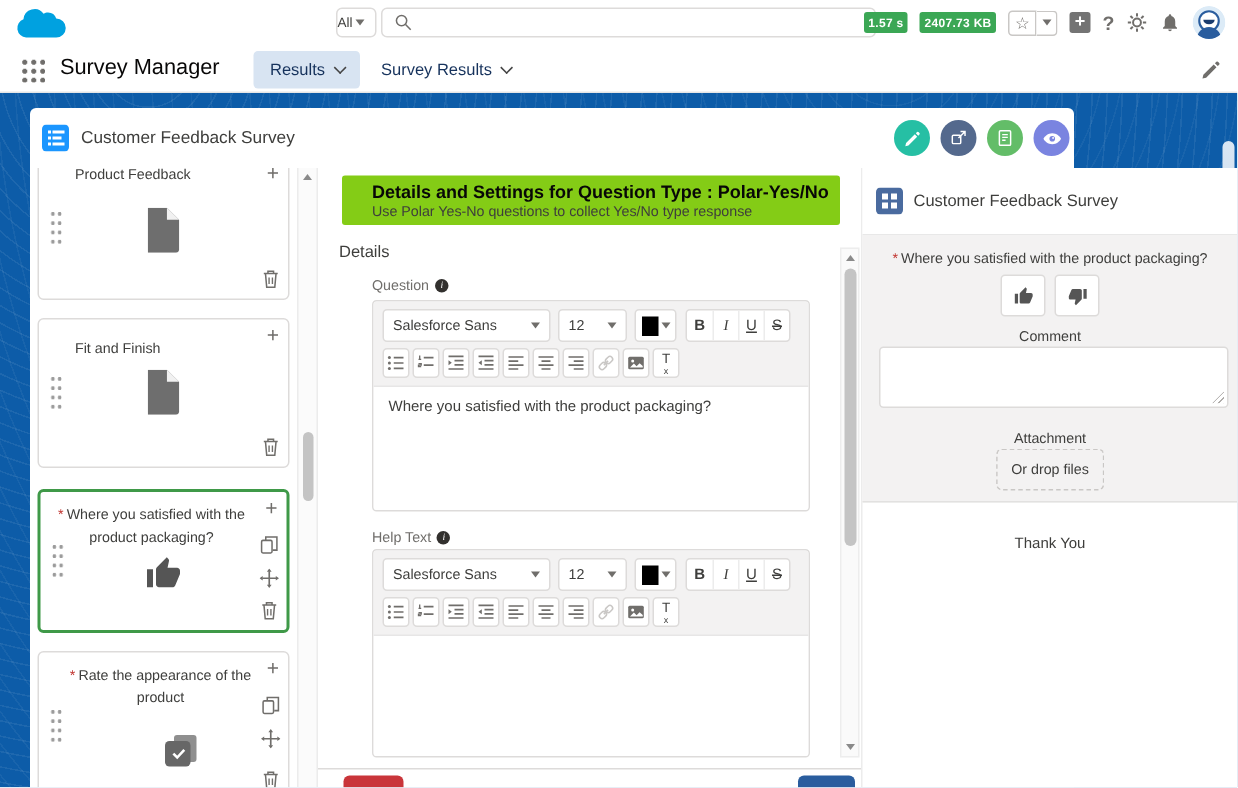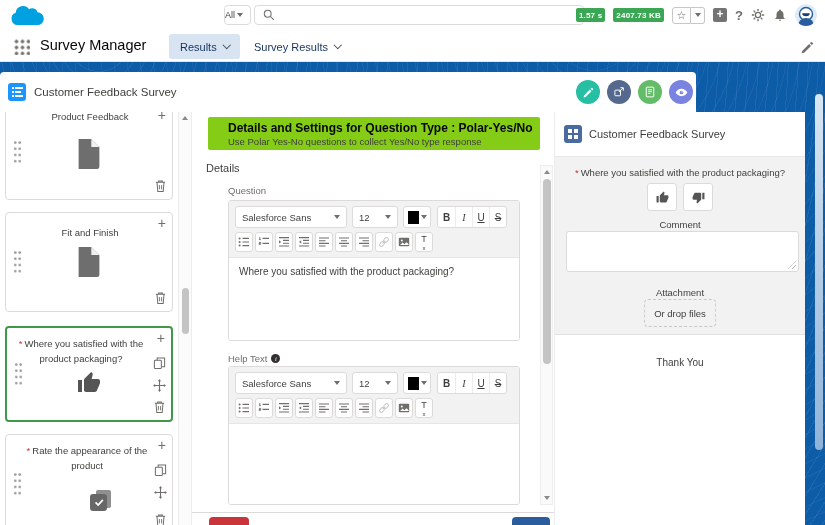--- a/index.html
+++ b/index.html
@@ -39,41 +39,41 @@
 
   
   .page-bg { position:absolute; top:62px; left:0; width:825px; height:463px; background-color:#0d5ca8;
     background-image:
       repeating-radial-gradient(circle at 12% -20px, transparent 0 9px, rgba(255,255,255,0.07) 9px 10px),
       repeating-radial-gradient(circle at 72% -30px, transparent 0 12px, rgba(255,255,255,0.05) 12px 13px); }
   .page-thumb { position:absolute; right:2px; top:32px; width:8px; height:356px; border-radius:4px;
     background:linear-gradient(#d9e6f3,#8fb3d9); cursor:pointer; }
 
   
-  .card { position:absolute; left:0; top:10px; width:696px; height:453px; background:#fff; border-radius:4px 4px 0 0; }
+  .card { position:absolute; left:20px; top:10px; width:696px; height:453px; background:#fff; border-radius:4px 4px 0 0; }
   .card-header { position:absolute; top:0; left:0; right:0; height:40px; }
   .survey-badge { position:absolute; left:8px; top:11px; width:18px; height:18px; border-radius:3px; background:#1b96ff;
     background-image:
       linear-gradient(#fff,#fff),linear-gradient(#fff,#fff),linear-gradient(#fff,#fff),
       linear-gradient(#fff,#fff),linear-gradient(#fff,#fff),linear-gradient(#fff,#fff);
     background-size:8px 2px,6px 2px,8px 2px,2px 2px,2px 2px,2px 2px;
     background-position:7px 4px,7px 8px,7px 12px,4px 4px,4px 8px,4px 12px; background-repeat:no-repeat; }
   .card-title { position:absolute; left:34px; top:14px; font-size:11.5px; color:#3e3e3c; }
   .circle-actions { position:absolute; right:3px; top:8px; display:flex; gap:7px; }
   .circ { width:24px; height:24px; border-radius:50%; border:none; display:grid; place-items:center; padding:0; cursor:pointer; }
   .circ.teal{background:#26bfa4}.circ.slate{background:#54698d}.circ.green{background:#63bd68}.circ.purple{background:#7a84e0}
 
   
   .left-panel { position:absolute; left:0; top:40px; width:178px; height:413px; overflow:hidden; background:#fff; }
   .qcard { position:absolute; left:5px; width:168px; background:#fff; border:1px solid #dddbda; border-radius:4px; }
   .qcard.c1 { top:-8px; height:96px; }
   .qcard.c2 { top:100px; height:100px; }
   .qcard.c3 { top:214px; height:96px; border:2px solid #3f9948; }
   .qcard.c4 { top:322px; height:100px; }
-  .qtitle { position:absolute; font-size:9.5px; color:#3e3e3c; line-height:1.6;text-align:center; }
+  .qtitle { position:absolute; font-size:9.5px; color:#3e3e3c; line-height:1.6; }
   .c1 .qtitle { left:24px; top:4px; width:120px; }
   .c2 .qtitle { left:24px; top:12px; width:120px; }
   .c3 .qtitle { left:10px; top:8px; width:128px; text-align:center; }
   .c4 .qtitle { left:16px; top:8px; width:130px; text-align:center; }
   .req { color:#c23934; margin-right:2px; }
   .qplus { position:absolute; right:6px; top:3px; font-size:14px; color:#706e6b; cursor:pointer; line-height:1; }
   .qico { position:absolute; right:5px; cursor:pointer; display:grid; place-items:center; width:14px; height:14px; }
   .qico.copy { top:28px; } .qico.move { top:50px; }
   .qico.trash { bottom:6px; }
   .drag { position:absolute; left:7px; top:50%; transform:translateY(-50%); width:9px; height:25px; cursor:grab;
@@ -90,21 +90,21 @@
   .tri-up { width:0; height:0; border-left:3.5px solid transparent; border-right:3.5px solid transparent; border-bottom:4.5px solid #8a8a8a; position:absolute; left:3px; top:4px; }
   .tri-down { width:0; height:0; border-left:3.5px solid transparent; border-right:3.5px solid transparent; border-top:4.5px solid #8a8a8a; position:absolute; left:3px; bottom:4px; }
 
   
   .mid-panel { position:absolute; left:192px; top:40px; width:362px; height:413px; background:#fff; overflow:hidden; }
   .band { position:absolute; left:16px; top:5px; width:332px; height:33px; background:#84cc16; border-radius:2px; }
   .band-title { position:absolute; left:20px; top:4px; font-size:12px; font-weight:bold; color:#080707; }
   .band-sub { position:absolute; left:20px; top:19px; font-size:9.5px; color:#3e3e3c; }
   .details-label { position:absolute; left:14px; top:50px; font-size:11px; color:#3e3e3c; }
   .fld-label { position:absolute; left:36px; font-size:9.5px; color:#706e6b; display:flex; align-items:center; gap:4px; }
-  .fld-label.q { top:73px;flex-direction:column; } .fld-label.h { top:241px; }
+  .fld-label.q { top:73px; } .fld-label.h { top:241px; }
   .info-dot { width:9px; height:9px; border-radius:50%; background:#32302e; color:#fff; font-size:6.5px; font-style:italic; font-family:"Liberation Serif",serif; display:grid; place-items:center; }
   .rte { position:absolute; left:36px; width:292px; border:1px solid #dddbda; border-radius:3px; overflow:hidden; display:flex; flex-direction:column; background:#fff; }
   .rte.q { top:88px; height:141px; }
   .rte.h { top:254px; height:139px; }
   .rte-toolbar { background:#f3f2f2; border-bottom:1px solid #e7e6e6; padding:5px 6px; }
   .rte-row { display:flex; align-items:center; }
   .rte-row.r2 { margin-top:4px; gap:2px; }
   .select { height:22px; background:#fff; border:1px solid #dddbda; border-radius:3px; display:flex; align-items:center; justify-content:space-between; padding:0 6px; font-size:9.5px; color:#3e3e3c; cursor:pointer; }
   .font-select { width:112px; } .size-select { width:46px; margin-left:5px; }
   .color-btn { margin-left:5px; width:28px; height:22px; background:#fff; border:1px solid #dddbda; border-radius:3px; display:flex; align-items:center; justify-content:center; gap:2px; cursor:pointer; }

